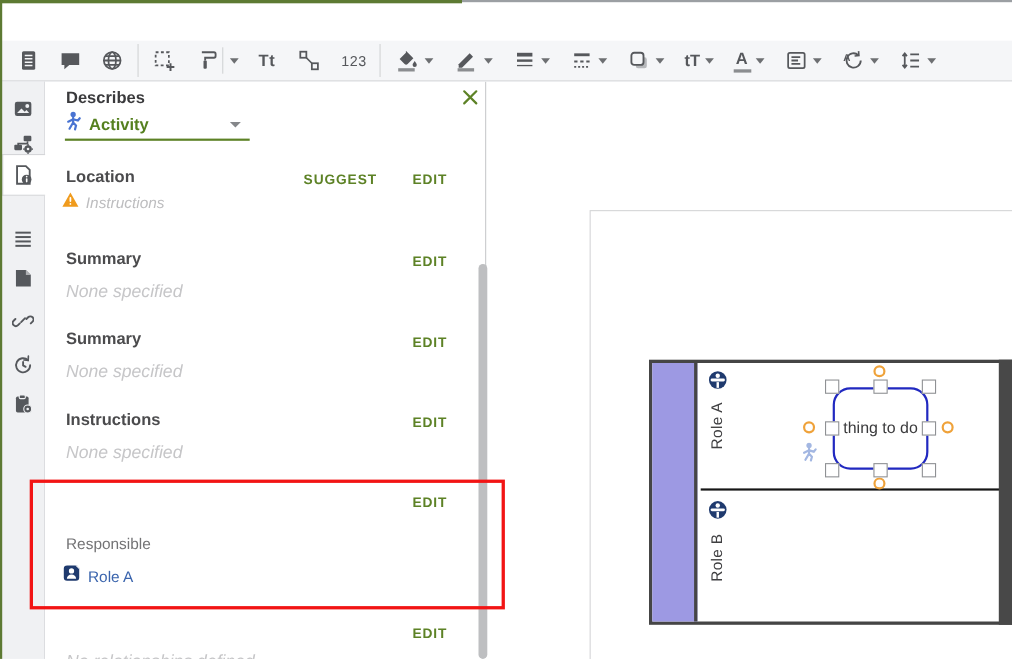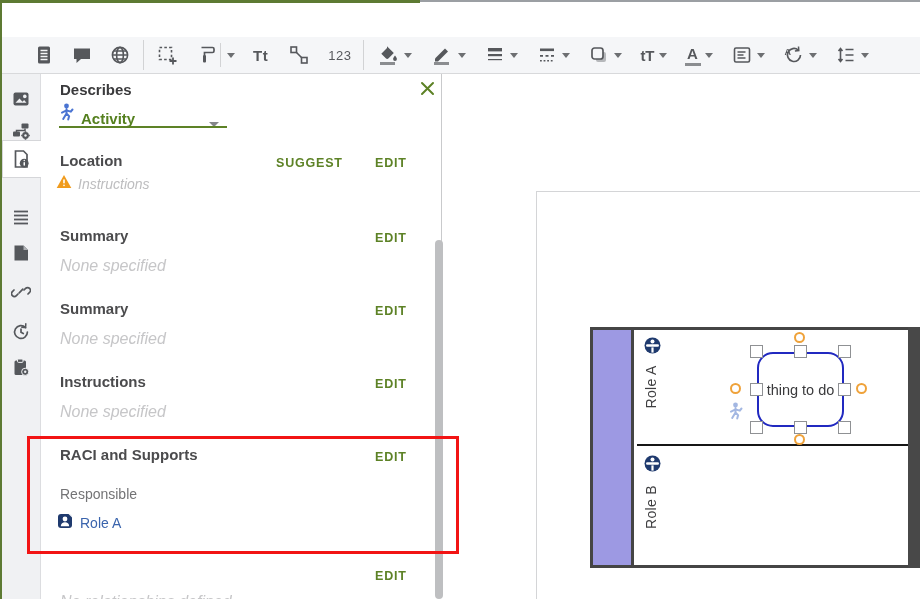--- a/index.html
+++ b/index.html
@@ -12,21 +12,21 @@
   .top-accent { position:absolute; top:0; left:0; width:420px; height:3px; background:#5d7a33; z-index:41; }
   .left-accent { position:absolute; top:0; left:0; width:2px; height:599px; background:#5d7a33; z-index:41; }
 
   
   .menubar { position:absolute; top:2px; left:0; width:920px; height:35px; background:#f5f5f7; border-bottom:1px solid #e2e3e5; display:flex; align-items:center; padding-left:14px; z-index:30; }
   .menu-item { font-size:15px; color:#2b2b2d; margin-right:29px; cursor:default; }
   .status-label { font-size:15px; font-weight:bold; color:#2e7d4c; margin-right:10px; }
   .info-icon { width:16px; height:16px; display:inline-block; }
 
   
-  .toolbar { position:absolute; top:37px; left:0; width:920px; height:37px; background:#f5f6f8; border-bottom:1px solid #d8d9db; display:flex; align-items:center; padding-left:28px; z-index:30; }
+  .toolbar { position:absolute; top:37px; left:0; width:920px; height:37px; background:#f5f6f8; border-bottom:1px solid #d8d9db; display:flex; align-items:center; padding-left:10px; z-index:30; }
   .tbtn { height:30px; display:flex; align-items:center; justify-content:center; padding:0 5px; border-radius:3px; color:#56585c; }
   .tbtn svg { display:block; }
   .tsep { width:1px; height:30px; background:#d2d3d5; margin:0 7px; }
   .caret { width:0; height:0; border-left:4.5px solid transparent; border-right:4.5px solid transparent; border-top:5px solid #6d6f72; margin-left:4px; }
   .mini-sep { width:1px; height:24px; background:#d2d3d5; margin:0 2px; }
   .glyph { font-size:15px; font-weight:bold; color:#56585c; letter-spacing:.5px; }
   .glyph.small { font-size:13px; font-weight:normal; }
   .font-color-glyph { display:flex; flex-direction:column; align-items:center; }
   .font-color-glyph .bar { width:16px; height:3px; background:#8b8d90; margin-top:1px; }
   .rotate-wrap { position:relative; }
@@ -34,21 +34,21 @@
 
   
   .sidebar { position:absolute; top:74px; left:0; width:41px; height:525px; background:#f0f1f3; border-right:1px solid #dcdde0; z-index:20; }
   .side-btn { position:absolute; left:10px; width:22px; height:22px; display:flex; align-items:center; justify-content:center; color:#55585c; }
   .active-tab { position:absolute; left:2px; width:40px; height:38px; background:#fff; border:1px solid #d5d6d9; border-right:none; }
 
   
   .panel { position:absolute; top:74px; left:41px; width:403px; height:525px; background:#fff; z-index:21; overflow:hidden; }
   .panel-title { position:absolute; top:7px; left:19px; font-size:15px; font-weight:bold; color:#3a3a3c; }
   .close-x { position:absolute; top:6px; left:378px; width:17px; height:17px; }
-  .type-row { position:absolute; top:25px; left:18px; width:170px; height:28px; display:flex; align-items:flex-end; }
+  .type-row { position:absolute; top:25px; left:18px; width:170px; height:28px; display:flex; align-items:center; }
   .type-row .tlabel { font-size:15px; font-weight:bold; color:#55801f; margin-left:7px; }
   .type-row .tcaret { width:0; height:0; border-left:5px solid transparent; border-right:5px solid transparent; border-top:5.5px solid #85878a; margin-left:74px; }
   .type-underline { position:absolute; top:52px; left:18px; width:168px; height:2px; background:#5d8226; }
   .sec-label { position:absolute; font-size:15px; font-weight:600; color:#4b4b4d; }
   .sec-action { position:absolute; font-size:12.5px; font-weight:bold; color:#5d8226; letter-spacing:.8px; cursor:pointer; }
   .sec-value { position:absolute; font-size:16px; font-style:italic; color:#c6c6c8; }
   .warn-row { position:absolute; display:flex; align-items:center; }
   .warn-row .wtext { font-size:14px; font-style:italic; color:#bdbdbf; margin-left:6px; }
   .sub-label { position:absolute; font-size:14px; color:#737375; }
   .role-link { position:absolute; display:flex; align-items:center; }
@@ -314,21 +314,20 @@
     <div class="sec-value" style="top:183px; left:19px">None specified</div>
 
     <div class="sec-label" style="top:226px; left:19px">Summary</div>
     <div class="sec-action" style="top:230px; left:334px">EDIT</div>
     <div class="sec-value" style="top:256px; left:19px">None specified</div>
 
     <div class="sec-label" style="top:299px; left:19px">Instructions</div>
     <div class="sec-action" style="top:303px; left:334px">EDIT</div>
     <div class="sec-value" style="top:329px; left:19px">None specified</div>
 
-    <div class="sec-label" style="top:372px; left:19px">RACI and Supports</div>
     <div class="sec-action" style="top:376px; left:334px">EDIT</div>
     <div class="sub-label" style="top:412px; left:19px">Responsible</div>
     <div class="role-link" style="top:439px; left:16px">
       <span>
         <svg width="16" height="16" viewBox="0 0 16 16">
             <rect x="1" y="1" width="14" height="14" rx="3" fill="#1f3a6e"></rect>
             <circle cx="8" cy="6" r="2.4" fill="#fff"></circle>
             <path d="M3.8 13.2c0-2.3 1.9-3.9 4.2-3.9s4.2 1.6 4.2 3.9z" fill="#fff"></path>
             <path d="M11.5 1h3.5v3.5z" fill="#fff" opacity=".9"></path>
           </svg>

